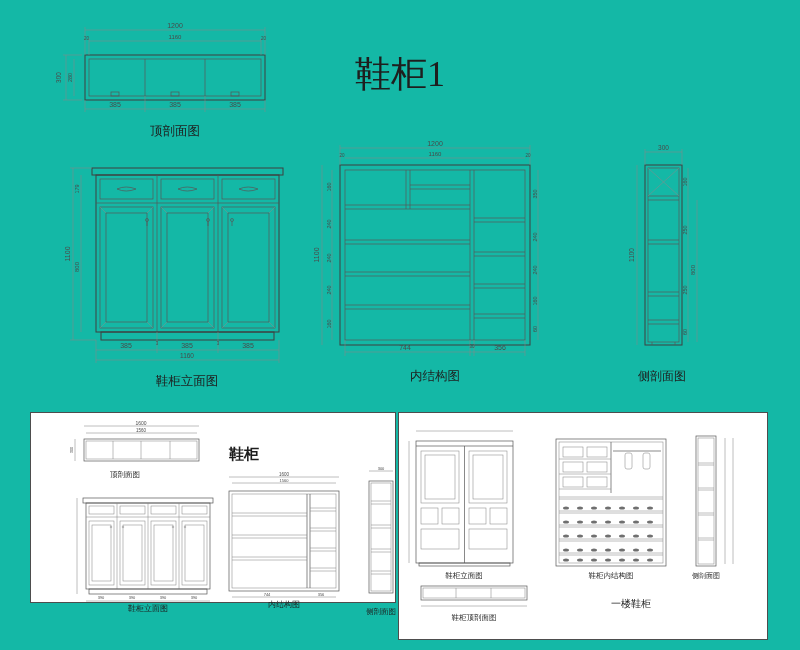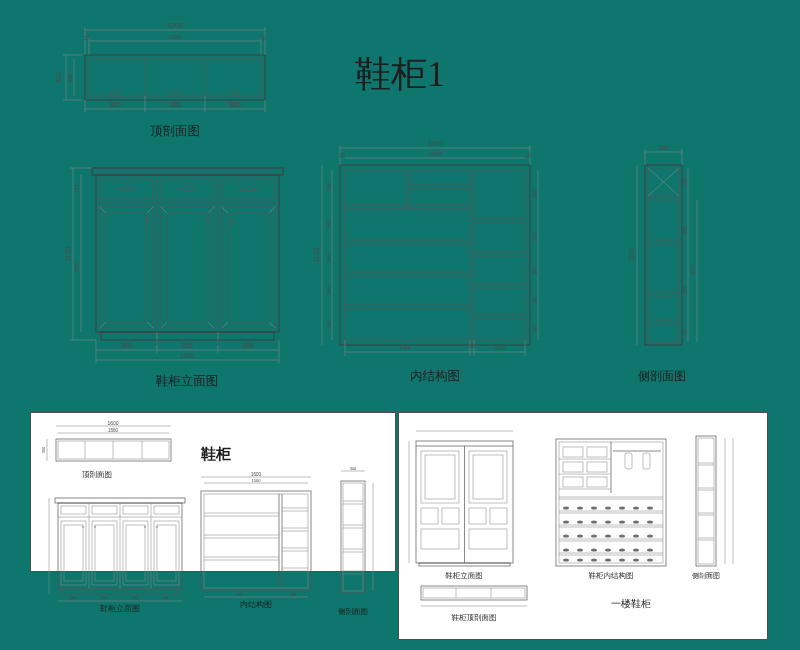--- a/index.html
+++ b/index.html
@@ -1,20 +1,20 @@
 <!DOCTYPE html>
 <html><head>
 <meta charset="utf-8">
 <style>
   html,body{margin:0;padding:0;background:#ffffff;}
-  .canvas{position:relative;width:800px;height:650px;background:#0f766e;overflow:hidden;
+  .canvas{position:relative;width:800px;height:650px;background:#14b8a6;overflow:hidden;
           font-family:"Liberation Sans",sans-serif;}
   svg{display:block;}
   .panel{position:absolute;border:1px solid #4d4d4d;background:#ffffff;box-sizing:border-box;}
-  .panel-left{left:30px;top:412px;width:366px;height:160px;}
+  .panel-left{left:30px;top:412px;width:366px;height:191px;padding-left:28px;}
   .panel-right{left:398px;top:412px;width:370px;height:228px;}
   
   .ln  {stroke:#3f3f3f;stroke-width:1;fill:none;}
   .ln2 {stroke:#565656;stroke-width:.7;fill:none;}
   .dim {stroke:#8a8a8a;stroke-width:.55;fill:none;}
   .dimt{fill:#4a4a4a;}
   .lbl {fill:#1e1e1e;}
   text{font-family:"Liberation Sans",sans-serif;}
   .serif{font-family:"Liberation Serif",serif;}
 </style>

